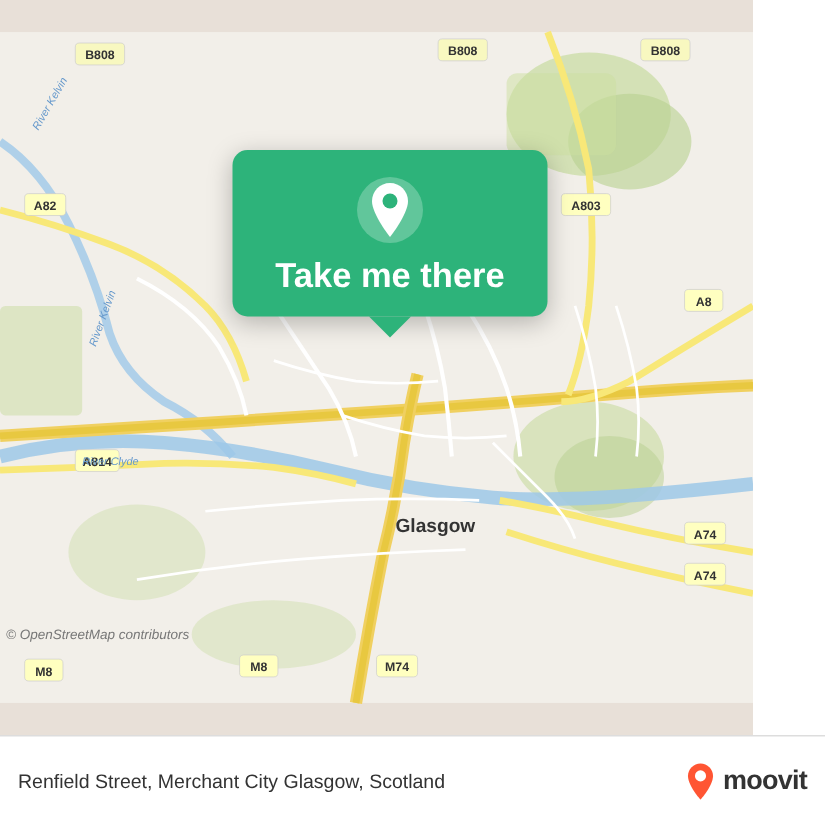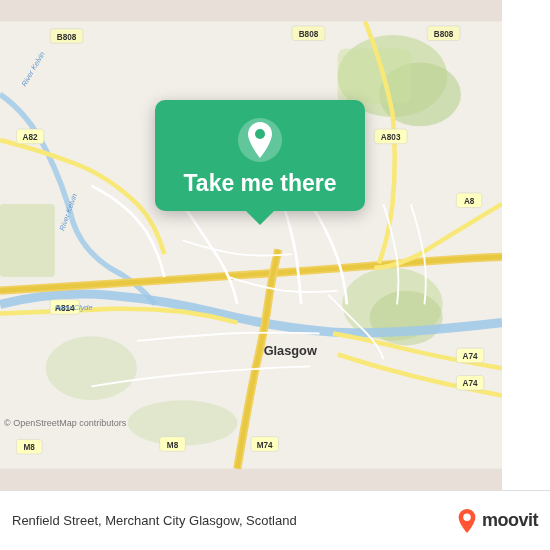--- a/index.html
+++ b/index.html
@@ -89,20 +89,21 @@
       color: #333;
       font-weight: 500;
     }
 
     .attribution {
       font-size: 9px;
       color: #777;
       position: absolute;
       bottom: 62px;
       left: 4px;
+      font-style: italic;
     }
 
     .moovit-logo {
       display: flex;
       align-items: center;
       gap: 4px;
     }
 
     .moovit-pin {
       width: 22px;

